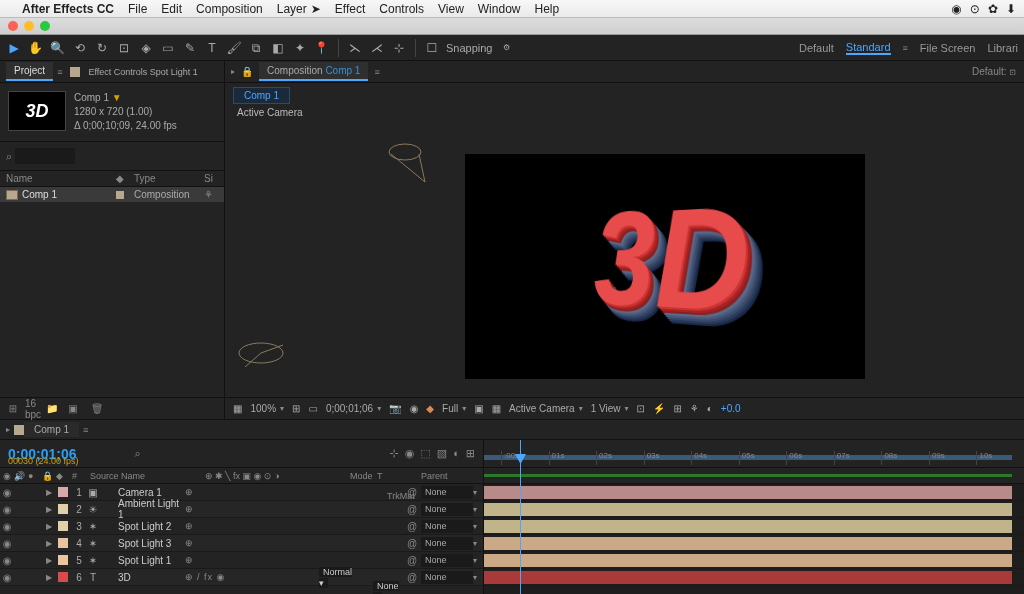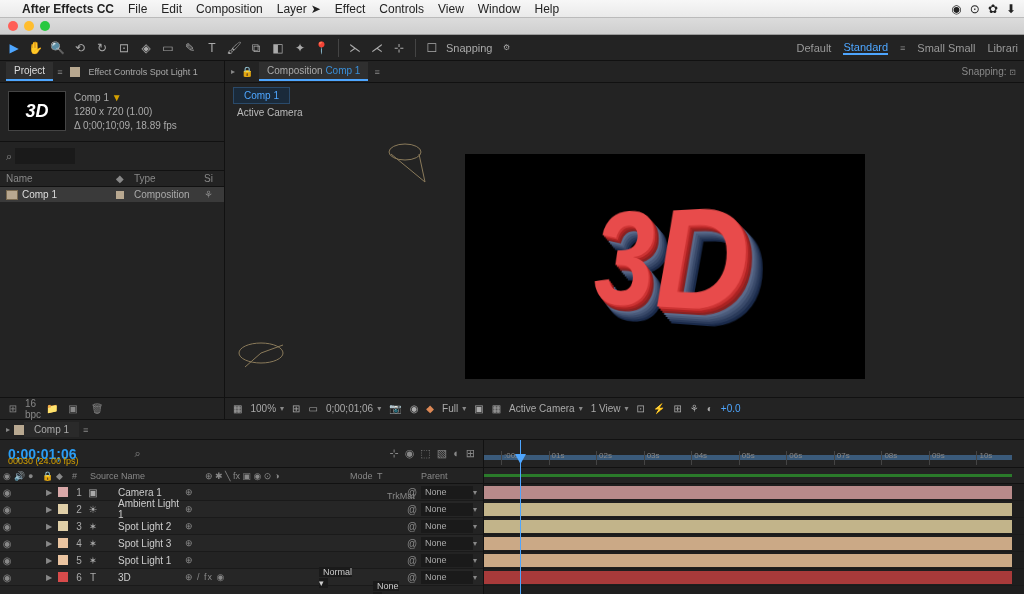--- a/index.html
+++ b/index.html
@@ -169,42 +169,42 @@
   <span class="icon">⋌</span>
   <span class="icon">⊹</span>
   <div class="sep"></div>
   <span class="icon">☐</span>
   <span>Snapping</span>
   <span class="icon" style="font-size:8px;">⚙</span>
   <div class="workspace">
     <span class="ws-item">Default</span>
     <span class="ws-item active">Standard</span>
     <span style="color:#888;font-size:9px;">≡</span>
-    <span class="ws-item">Small Small</span>
+    <span class="ws-item">File Screen</span>
     <span class="ws-item">Librari</span>
   </div>
 </div>
 
 <div class="main">
 
   <div class="project-panel">
     <div class="panel-tabs">
       <span class="tab active">Project</span>
       <span style="color:#888;font-size:9px;">≡</span>
       <span style="width:10px;height:10px;background:#b8a890;margin-left:4px;"></span>
       <span class="tab" style="font-size:9px;padding:2px 4px;">Effect Controls Spot Light 1</span>
     </div>
     <div class="proj-info">
       <div class="thumb">
           <span>3D</span>
         </div>
       <div class="proj-meta">
         <div><span>Comp 1</span> <span style="color:#d4a000;">▼</span></div>
         <div>1280 x 720 (1.00)</div>
-        <div>Δ 0;00;10;09, 18.89 fps</div>
+        <div>Δ 0;00;10;09, 24.00 fps</div>
       </div>
     </div>
     <div class="search-row">
       <span style="color:#888;">⌕</span>
       <input type="text" style="">
     </div>
     <div class="proj-headers">
       <div class="h1">Name</div>
       <div class="h2">◆</div>
       <div class="h3">Type</div>
@@ -231,21 +231,21 @@
   </div>
 
   <div class="comp-panel">
     <div class="comp-tabs">
       <span style="font-size:8px;color:#888;">▸</span>
       <span class="lock">🔒</span>
       <span class="tab active">
         <span class="comp-title">Composition</span> <span class="comp-name-blue">Comp 1</span>
       </span>
       <span style="color:#888;font-size:9px;">≡</span>
-      <div class="comp-renderer"><span>Snapping:</span> <span style="font-size:8px;">⊡</span></div>
+      <div class="comp-renderer"><span>Default:</span> <span style="font-size:8px;">⊡</span></div>
     </div>
     <div class="flowtab"><span>Comp 1</span></div>
     <div class="active-cam">Active Camera</div>
     <div class="viewer">
       <svg class="light-gizmo cone" width="60" height="60">
         <ellipse cx="20" cy="18" rx="16" ry="8" fill="none" stroke="#8a7a5a" stroke-width="1"></ellipse>
         <line x1="6" y1="20" x2="40" y2="48" stroke="#8a7a5a"></line>
         <line x1="34" y1="20" x2="40" y2="48" stroke="#8a7a5a"></line>
       </svg>
       <svg class="light-gizmo orbit" width="60" height="50">

